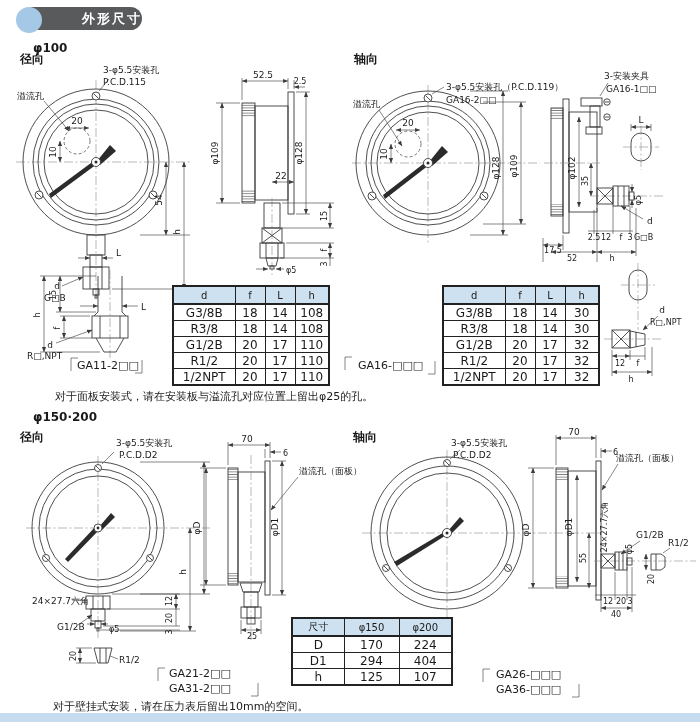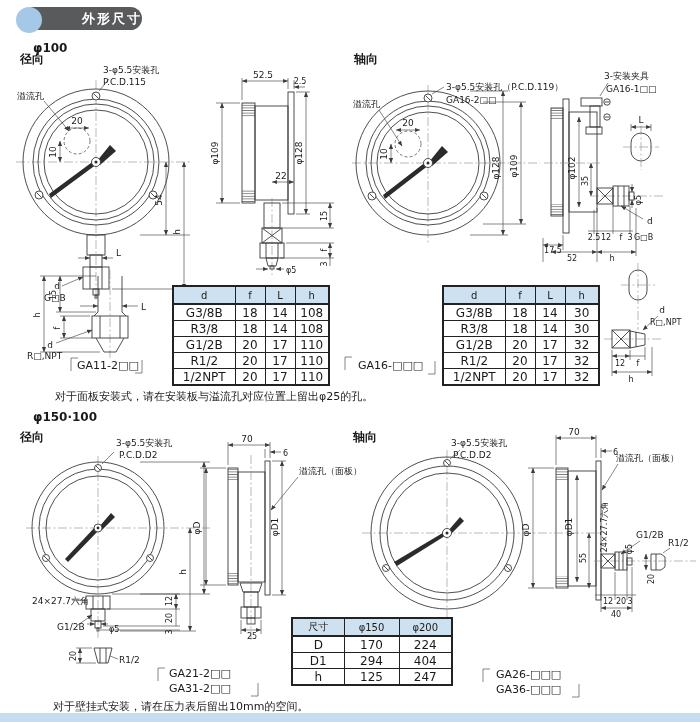--- a/index.html
+++ b/index.html
@@ -31,21 +31,21 @@
 
   <div class="hdr-circle"></div>
   <div class="hdr-badge">外形尺寸</div>
 
   <div class="sec-size" style="left:33px;top:41px">φ100</div>
   <div class="sec-dir" style="left:20px;top:51px">径向</div>
   <div class="sec-dir" style="left:354px;top:51px">轴向</div>
 
   <div class="note" style="left:55px;top:389px">对于面板安装式，请在安装板与溢流孔对应位置上留出φ25的孔。</div>
 
-  <div class="sec-size" style="left:33px;top:410px">φ150·100</div>
+  <div class="sec-size" style="left:33px;top:410px">φ150·200</div>
   <div class="sec-dir" style="left:20px;top:429px">径向</div>
   <div class="sec-dir" style="left:353px;top:429px">轴向</div>
 
   <div class="note" style="left:53px;top:699px">对于壁挂式安装，请在压力表后留出10mm的空间。</div>
 
   <div class="footer-bar"></div>
 
   <table class="spec" style="left:172px;top:285px">
     <colgroup>
         <col style="width:62px">
@@ -164,21 +164,21 @@
           <td>224</td>
         </tr>
       <tr>
           <td>D1</td>
           <td>294</td>
           <td>404</td>
         </tr>
       <tr>
           <td>h</td>
           <td>125</td>
-          <td>247</td>
+          <td>107</td>
         </tr>
     </tbody>
   </table>
 
 <svg width="700" height="722" viewBox="0 0 700 722">
   <defs>
     <marker id="ar" viewBox="0 0 10 10" refX="9.5" refY="5" markerWidth="8" markerHeight="8" orient="auto-start-reverse">
       <path d="M0,1 L10,5 L0,9 z" fill="#3b3b3b"></path>
     </marker>
     <pattern id="kn" width="6" height="2.6" patternUnits="userSpaceOnUse">

